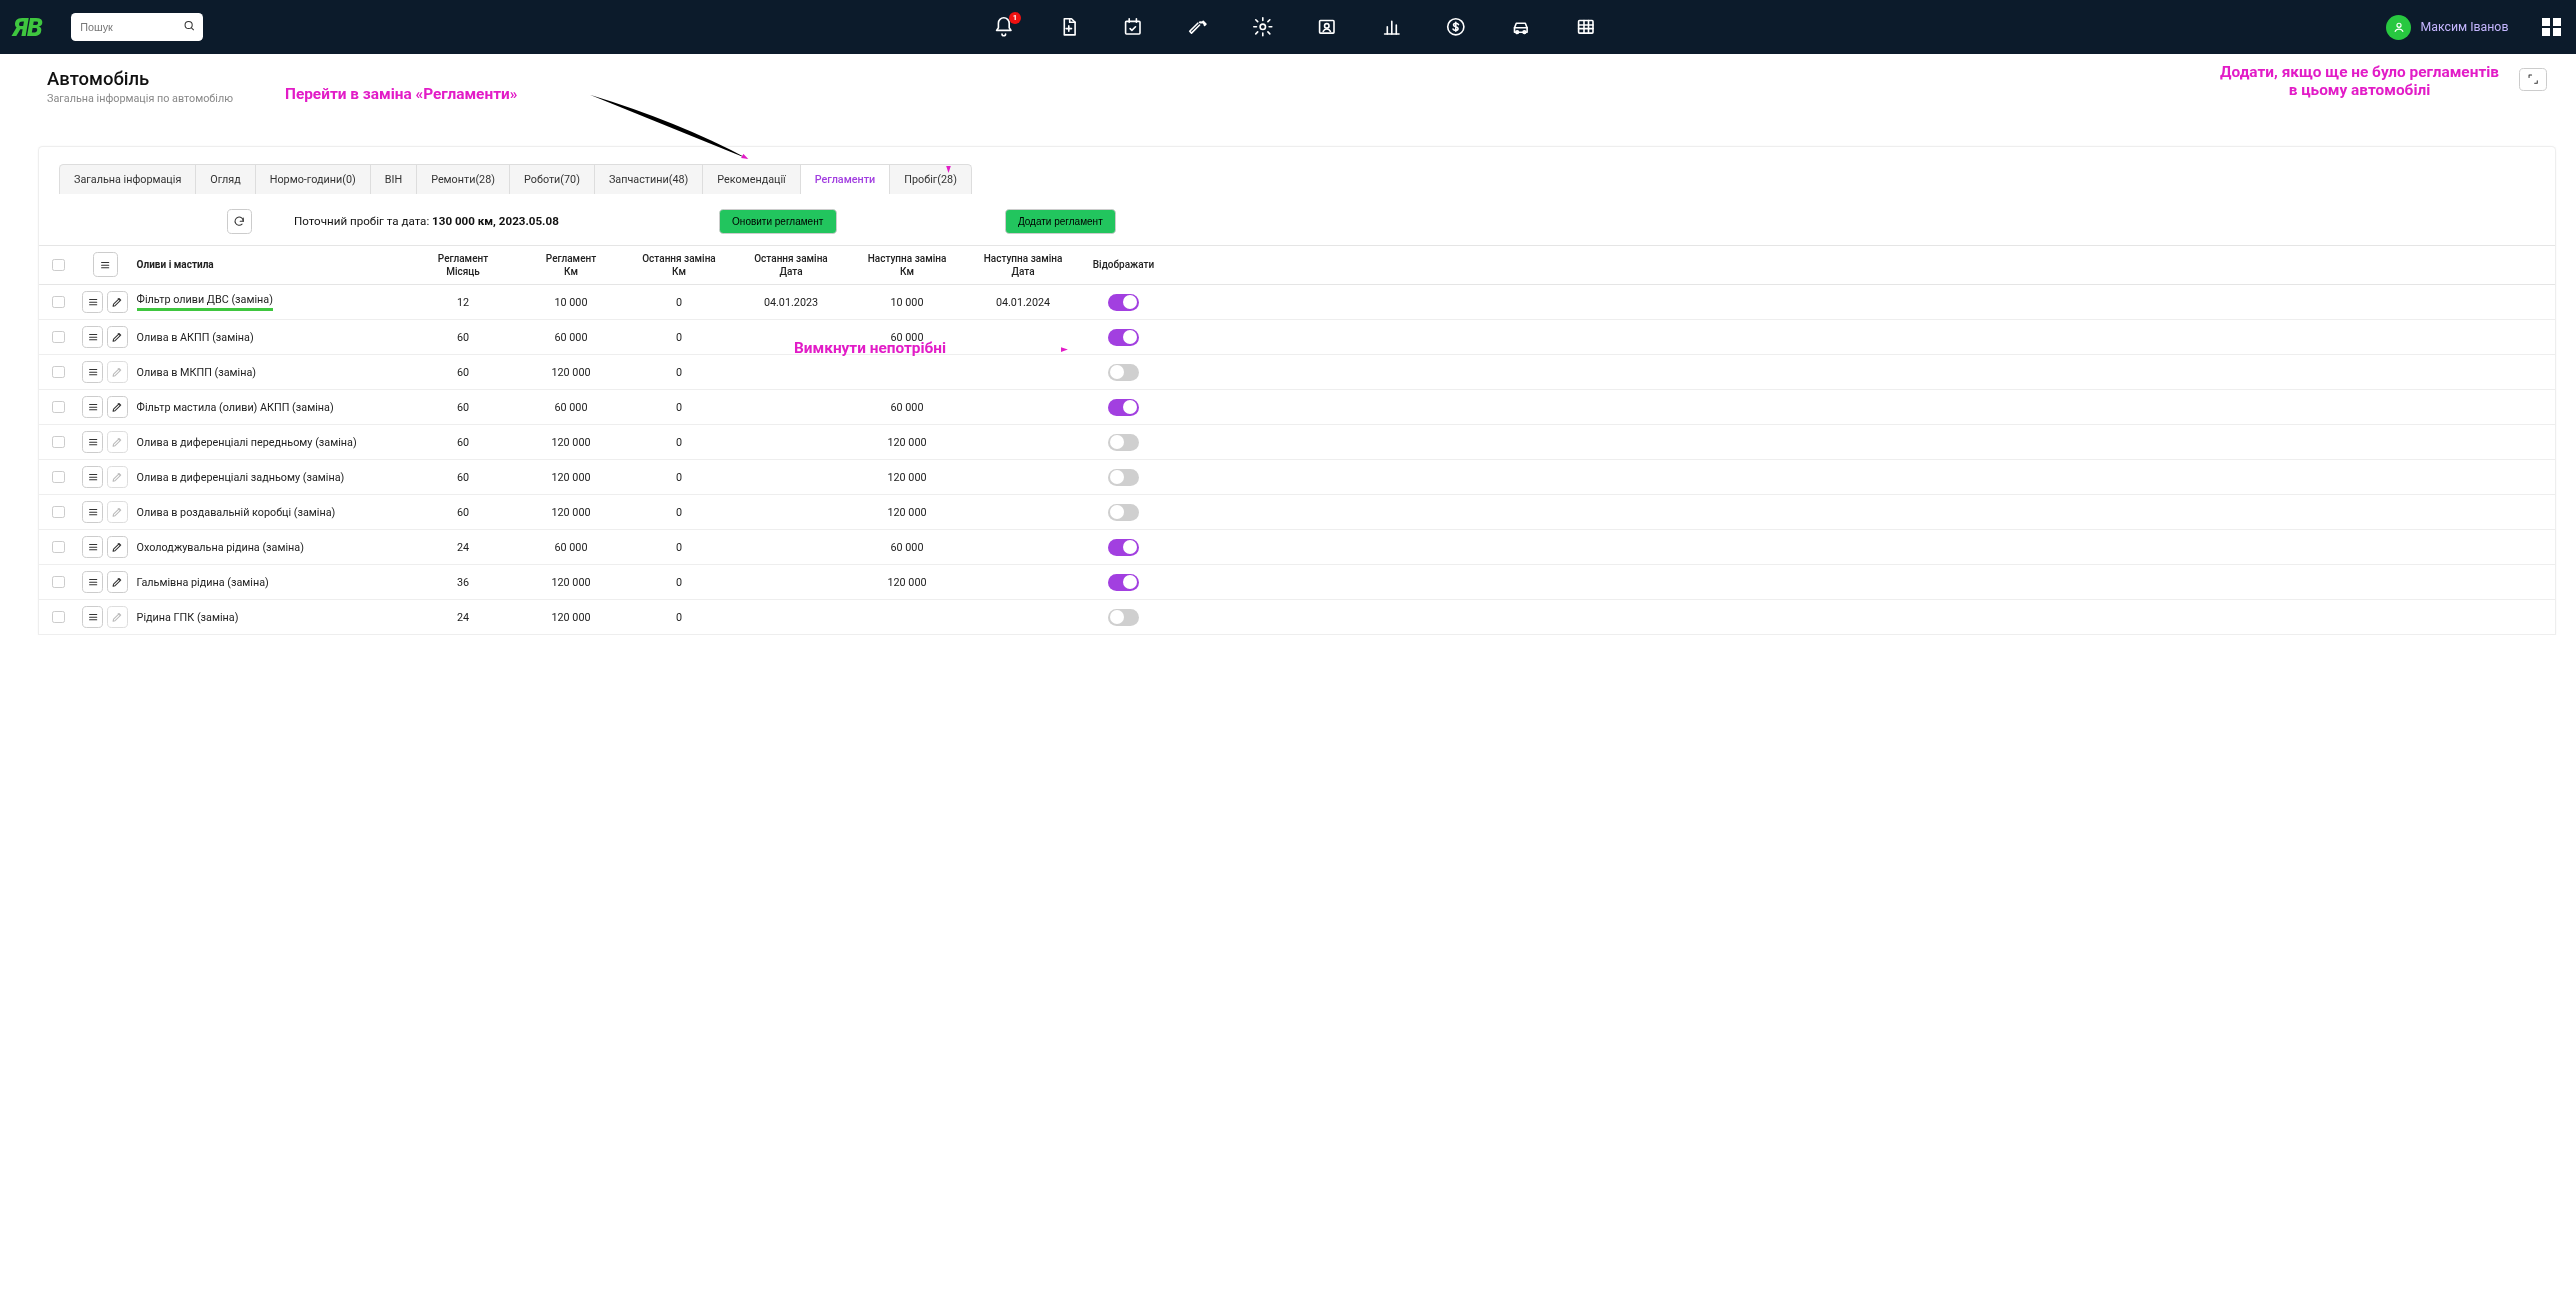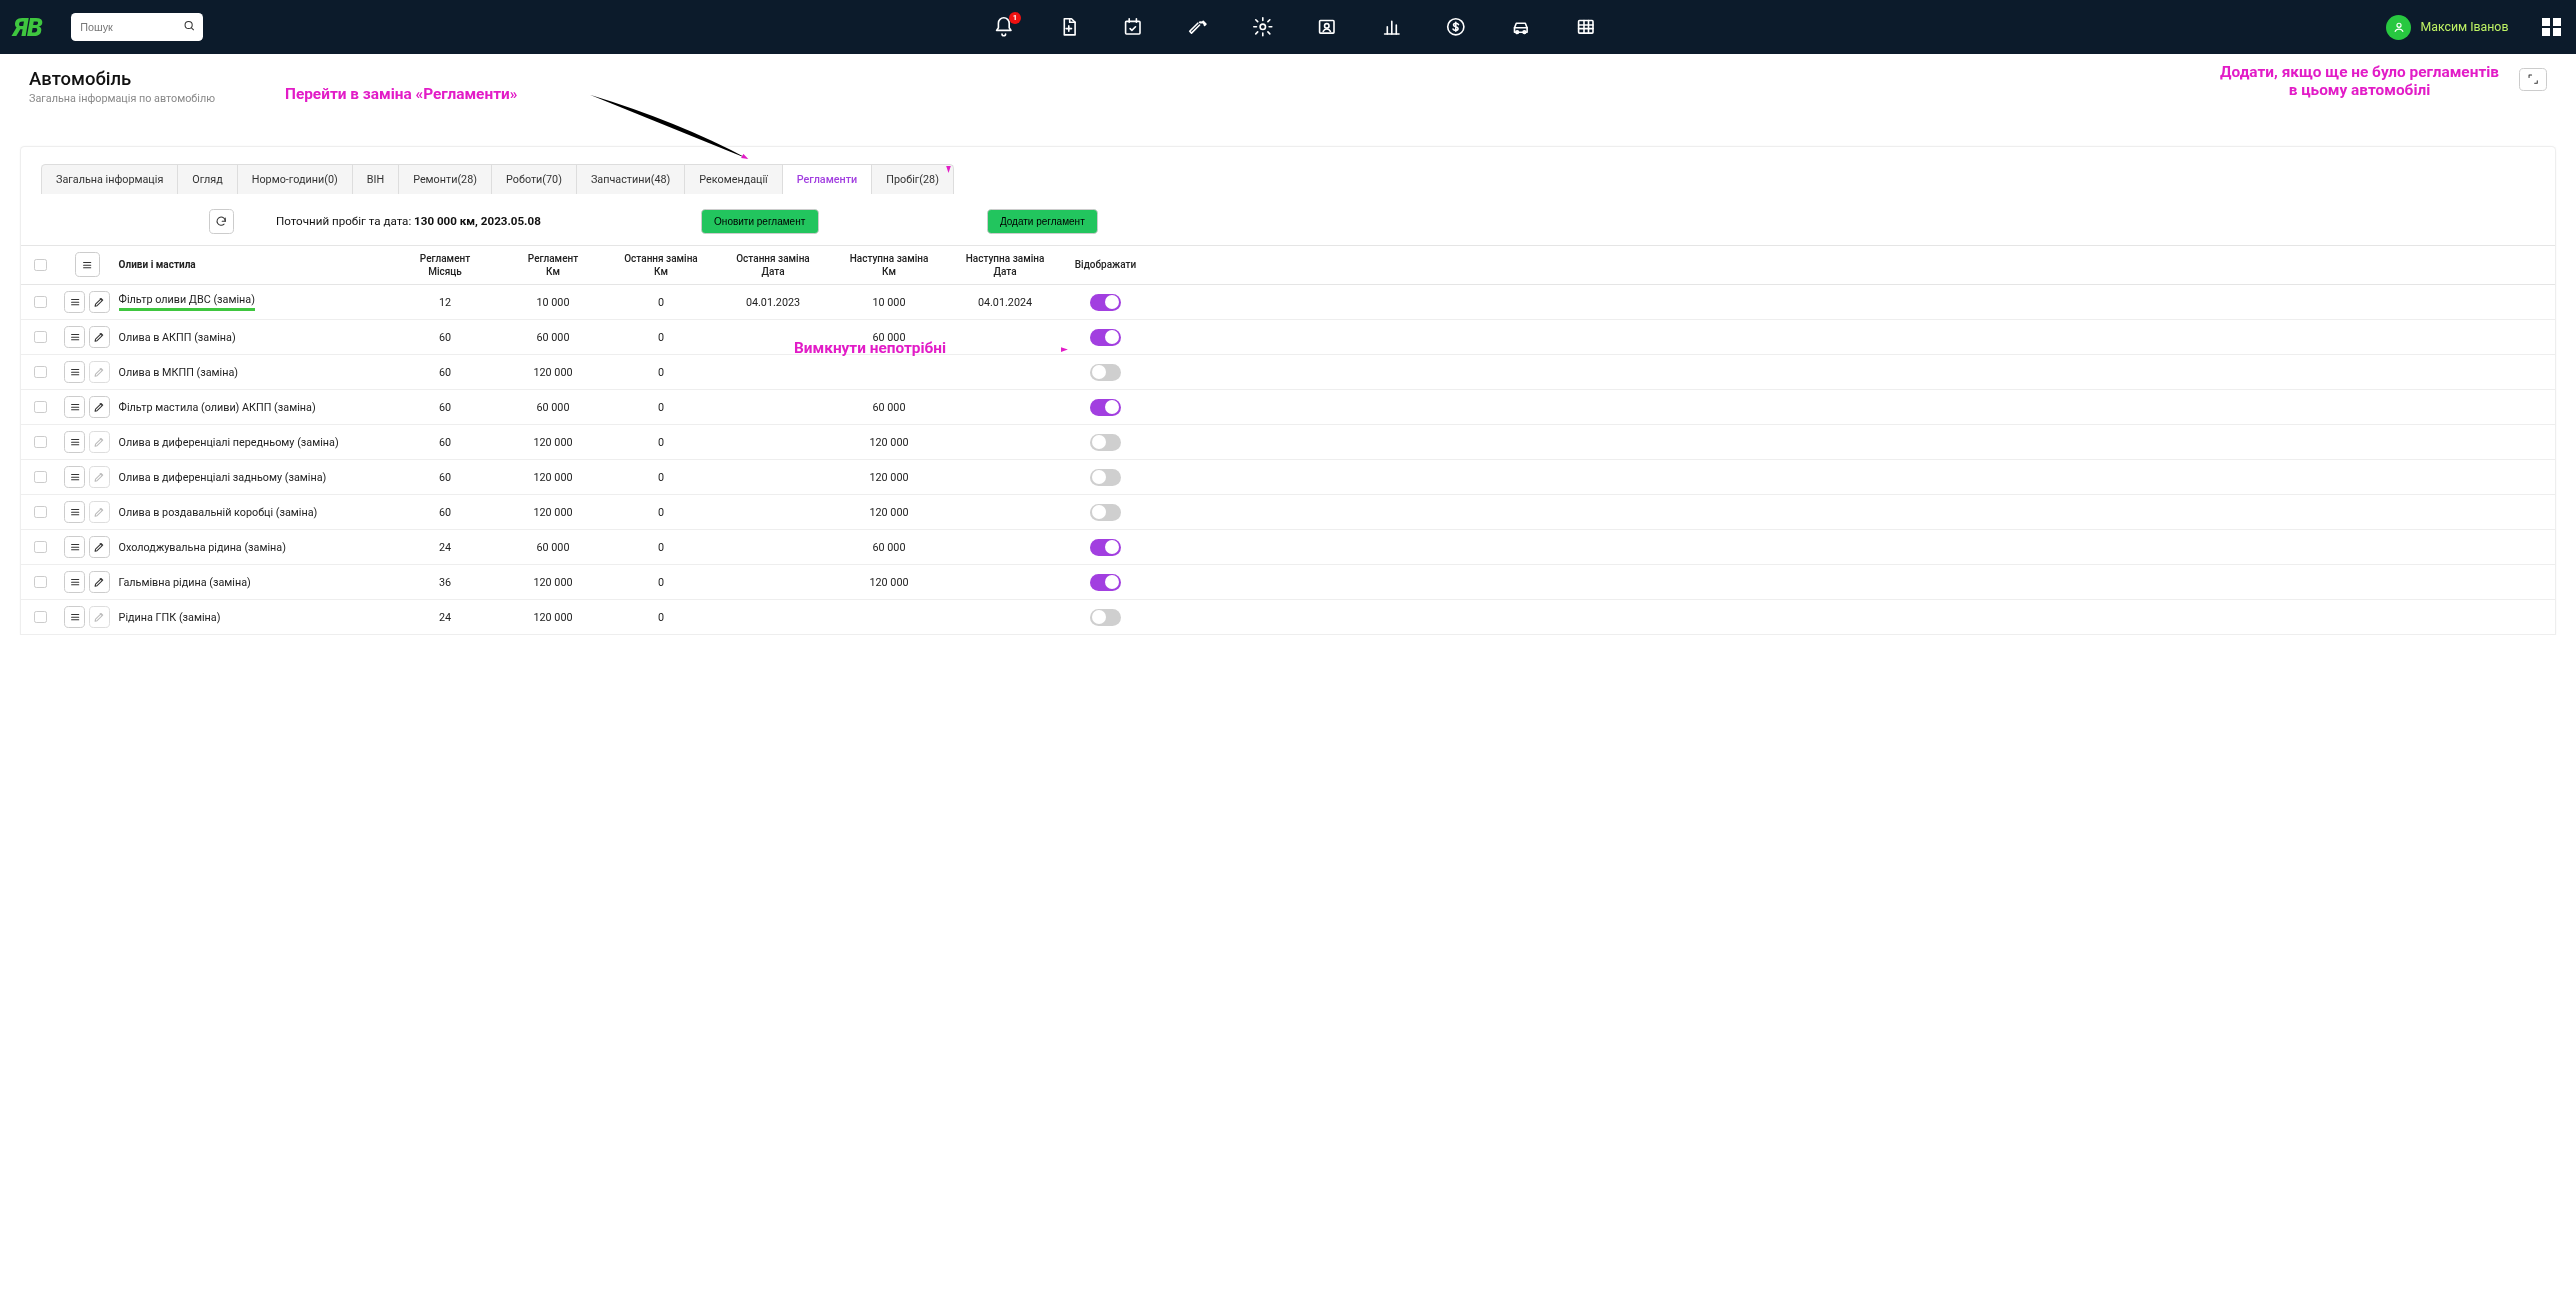--- a/index.html
+++ b/index.html
@@ -57,26 +57,26 @@
     min-width:12.3px; height:12.3px; border-radius:6.2px;
     background:#e11; color:#fff; font-size:7.7px; font-weight:700;
     display:flex; align-items:center; justify-content:center; padding:0 3.1px;
   }
   .user-block { display:flex; align-items:center; gap:9.2px; }
   .avatar {
     width:25px; height:25px; border-radius:50%; background:#28c840;
     display:flex; align-items:center; justify-content:center;
   }
   .avatar svg { width:14px; height:14px; stroke:#fff; fill:none; stroke-width:2; }
-  .user-name { color:#bef264; font-size:12.3px; }
+  .user-name { color:#c4b5fd; font-size:12.3px; }
   .apps-btn { display:grid; grid-template-columns:1fr 1fr; grid-template-rows:1fr 1fr; gap:2.3px; width:18.5px; height:18.5px; cursor:pointer; margin-left:7.7px; }
   .apps-btn span { background:#fff; }
 
   
-  .page-shell { position:relative; }
+  .page-shell { position:relative;padding-left:18px; }
   .page-head {
     display:flex; justify-content:space-between; align-items:flex-start;
     padding: 14px 29px 7.7px 29px;
   }
   .page-title { font-size:18.5px; font-weight:500; }
   .page-sub { color:#888; font-size:10.8px; margin-top:1.5px; }
   .expand-btn {
     border:0.8px solid #ccc; background:#fff; border-radius:4.6px;
     width:28px; height:23px; display:flex; align-items:center; justify-content:center; cursor:pointer;
   }

